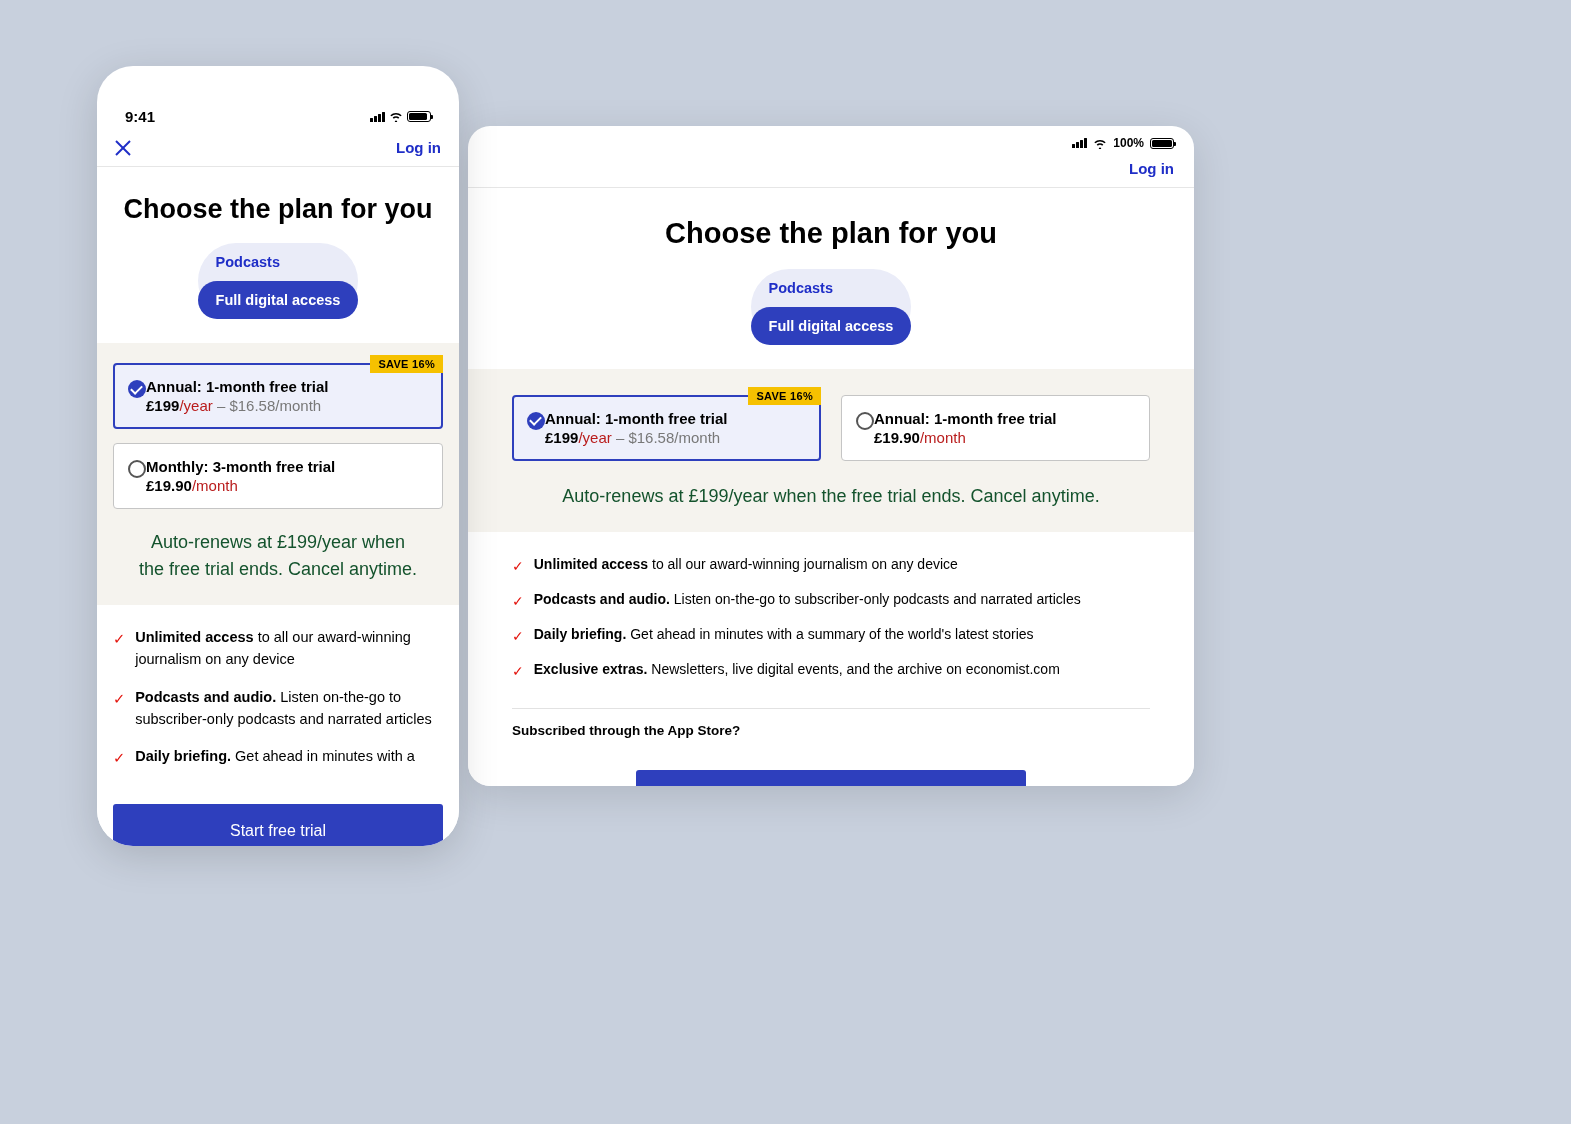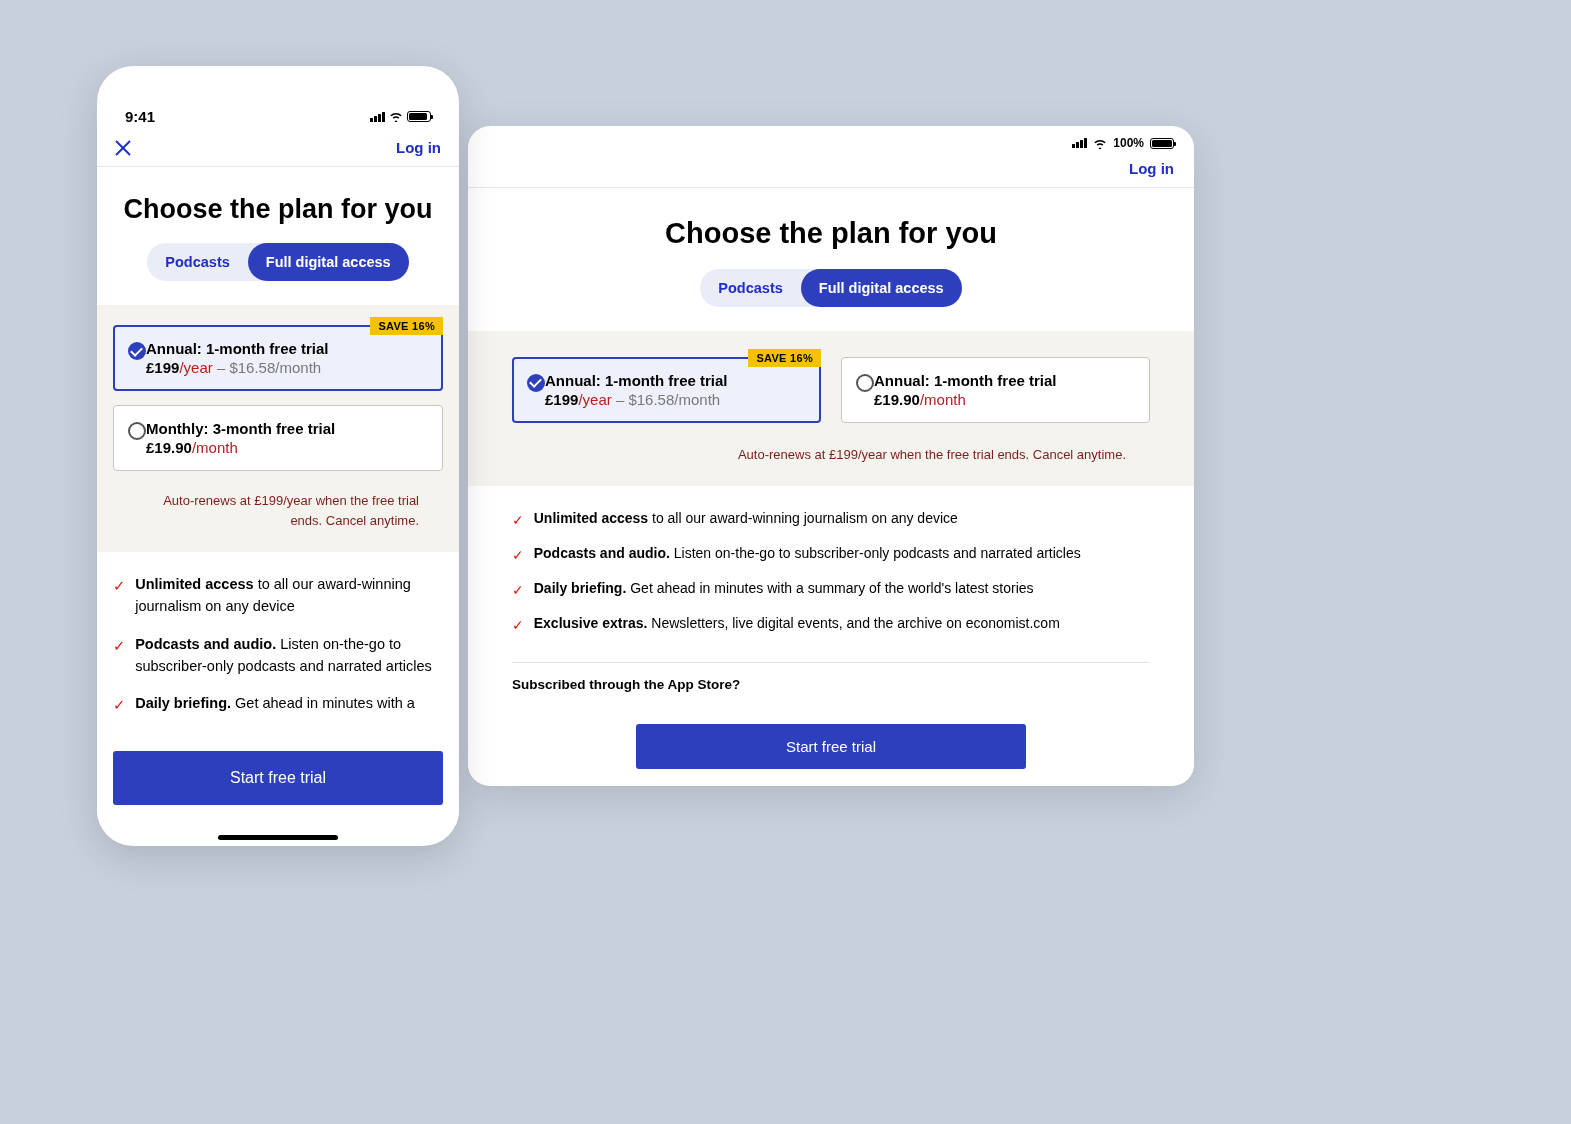--- a/index.html
+++ b/index.html
@@ -67,20 +67,21 @@
     line-height:1.2;
   }
 
   .toggle-pill {
     display:flex;
     width: fit-content;
     margin: 0 auto 24px;
     background:#eaecf8;
     border-radius: 999px;
     padding: 0;
+    flex-direction: column;
   }
   .toggle-opt {
     padding: 11px 18px;
     font-size: 14.5px;
     font-weight: 600;
     border-radius: 999px;
     cursor:pointer;
     color:#1f2ec7;
   }
   .toggle-opt.active { background:#2e3fbd; color:#fff; font-weight:700; }
@@ -135,21 +136,21 @@
     border:solid #fff;
     border-width:0 2px 2px 0;
     transform:rotate(45deg);
   }
   .plan-text .plan-title { font-weight:700; font-size:15px; }
   .plan-text .plan-price { font-size:15px; margin-top:2px; }
   .plan-text .plan-price .p1 { font-weight:700; }
   .plan-text .plan-price .p2 { color:#b91c1c; font-weight:400; }
   .plan-text .plan-price .p3 { color:#787878; }
 
-  .renew-note { text-align:right; font-size:13px; color:#7f1d1d; line-height:1.5; padding: 6px 24px 0; }
+  .renew-note { text-align:center; font-size:18px; color:#14532d; line-height:1.5; padding: 6px 24px 0; }
 
   .features {
     padding: 22px 16px 0;
   }
   .feature-row { display:flex; gap:10px; font-size:14.5px; line-height:1.5; margin-bottom:16px; }
   .check { color:#e3120b; flex-shrink:0; margin-top:2px; }
   .feature-row b { font-weight:700; }
   .feature-text span.rest { font-weight:400; }
 
   .cta-wrap {

